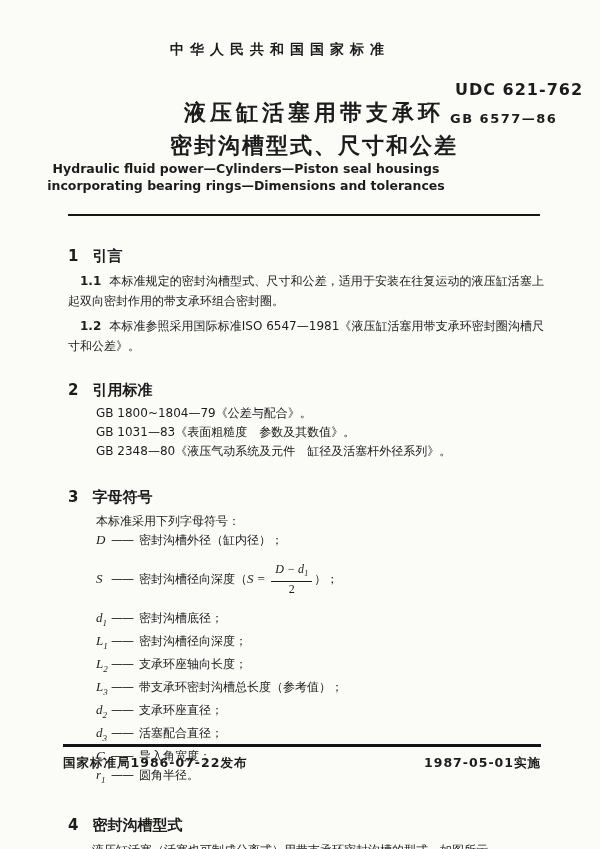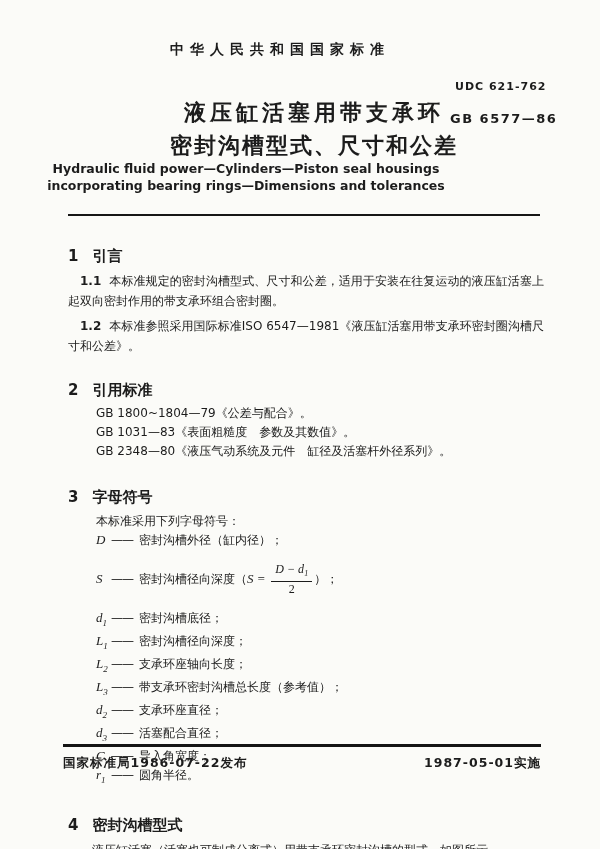--- a/index.html
+++ b/index.html
@@ -13,21 +13,21 @@
   }
   .page { position:absolute; inset:0; }
 
   
   .std-header {
     position:absolute; top:41px; left:0; width:560px;
     text-align:center; font-weight:bold; font-size:14px; letter-spacing:6px;
   }
   .udc {
     position:absolute; top:80px; left:455px;
-    font-weight:bold; font-size:11px; letter-spacing:1px;
+    font-weight:bold; font-size:16px; letter-spacing:1px;
   }
   .title-cn {
     position:absolute; top:96px; left:0; width:600px;
     text-align:center; font-weight:bold; font-size:22px; line-height:33px;padding-left:28px;
   }
   .title-cn .l1 { letter-spacing:4px; display:block; }
   .title-cn .l2 { letter-spacing:2px; display:block; }
   .gb-num {
     position:absolute; top:111px; left:450px;
     font-weight:bold; font-size:13px; letter-spacing:1.5px;

